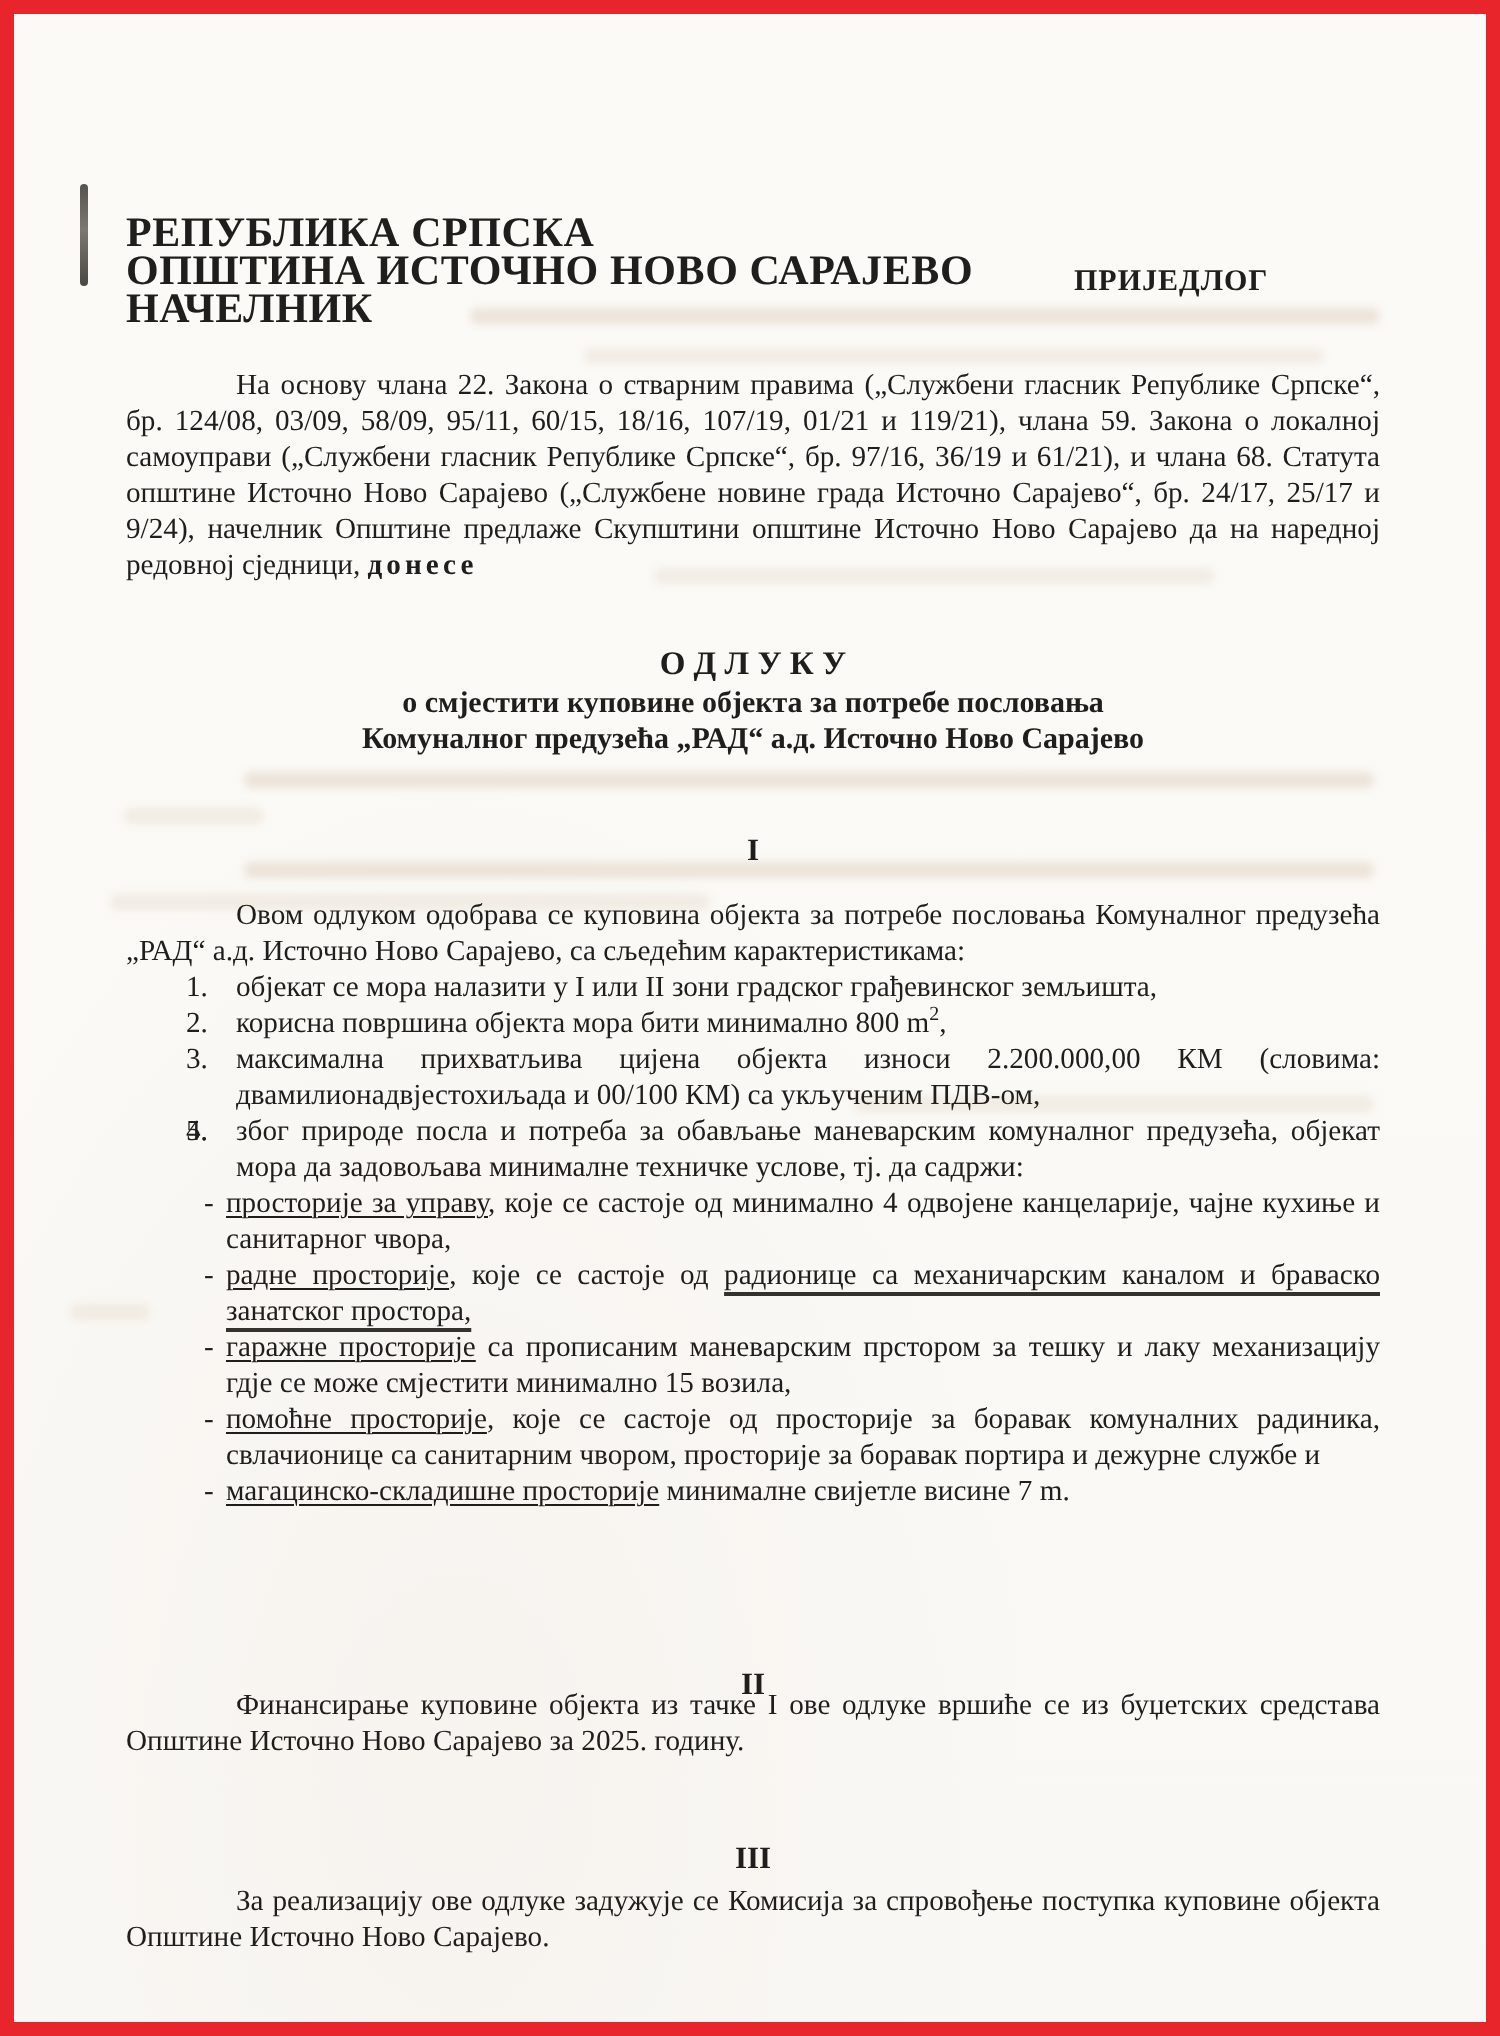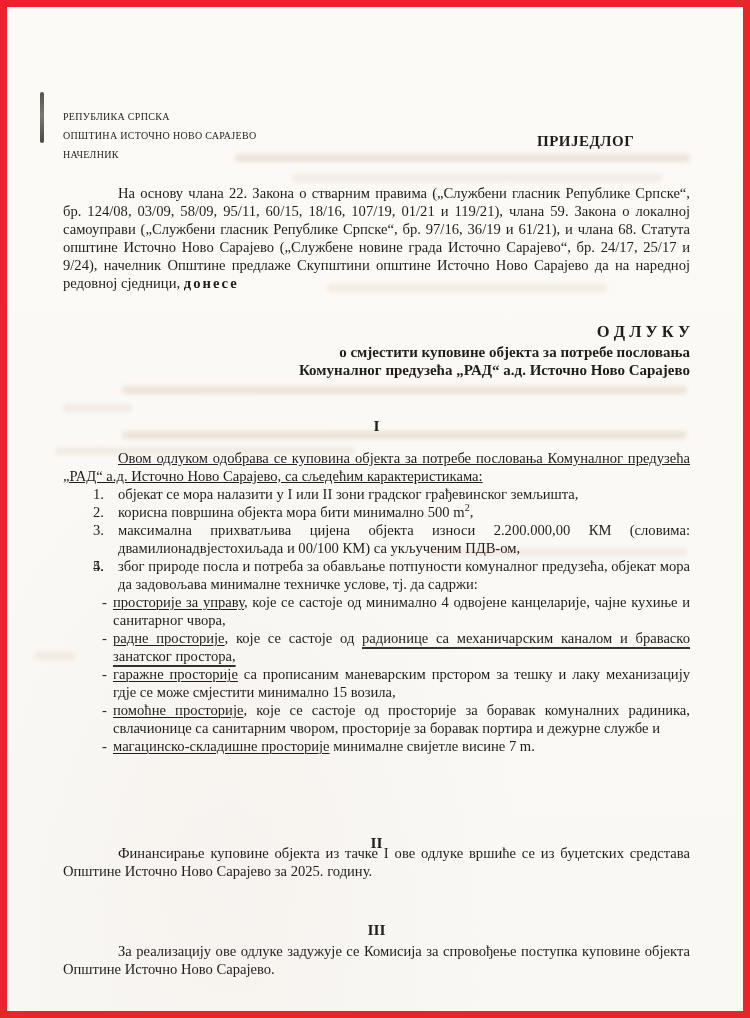--- a/index.html
+++ b/index.html
@@ -17,53 +17,53 @@
     background:
       radial-gradient(ellipse at 30% 85%, rgba(210,160,160,0.06), transparent 40%),
       linear-gradient(180deg, #fbfaf7 0%, #faf9f5 60%, #f9f8f4 100%);
     color: #1f1e1c;
   }
   .abs { position: absolute; }
 
   
   .header-block {
     left: 56px; top: 100px; width: 480px;
-    font-weight: normal; font-size: 10px; line-height: 19px;
+    font-weight: bold; font-size: 21px; line-height: 19px;
     letter-spacing: 0.3px;
   }
   .proposal {
     left: 530px; top: 102px;
     font-weight: bold; font-size: 15px; letter-spacing: 0.5px; margin-top: 24px;
   }
 
   
   .para {
     left: 56px; width: 627px;
     font-size: 14.6px; line-height: 18px;
     text-align: justify;
   }
   .indent { text-indent: 55px; }
   .preamble { top: 177px; }
   .bold-sp { font-weight: bold; letter-spacing: 2px; }
 
   
-  .title-block { left: 56px; top: 314px; width: 627px; text-align: right; }
+  .title-block { left: 56px; top: 314px; width: 627px; text-align: center; }
   .title-main { font-weight: bold; font-size: 16.5px; line-height: 22px; }
   .title-sub  { font-weight: bold; font-size: 15px;  line-height: 18px; }
 
   .sec-marker {
     left: 56px; width: 627px; text-align: center;
     font-weight: bold; font-size: 15.5px; line-height: 18px;
   }
   .sec1-marker { top: 410px; }
   .sec2-marker { top: 812px; margin-top: 15px; }
   .sec3-marker { top: 914px; }
 
   .sec1-body { left: 56px; top: 442px; width: 627px; font-size: 14.6px; line-height: 18px; }
-  .sec1-body .intro { text-align: justify; text-indent: 55px; text-decoration: underline; }
+  .sec1-body .intro { text-align: justify; text-indent: 55px; }
 
   .num-item {
     position: relative; padding-left: 55px;
     text-align: justify;
   }
   .num-label { position: absolute; left: 30px; top: 0; }
 
   .dash-item {
     position: relative; padding-left: 50px;
     text-align: justify;
@@ -128,35 +128,35 @@
   <div class="abs sec1-body">
     <div class="intro">Овом одлуком одобрава се куповина објекта за потребе пословања Комуналног предузећа „РАД“ а.д. Источно Ново Сарајево, са сљедећим карактеристикама:</div>
 
     <div class="num-item">
       <span class="num-label">1.</span>
       <span>објекат се мора налазити у I или II зони градског грађевинског земљишта,</span>
     </div>
 
     <div class="num-item">
       <span class="num-label">2.</span>
-      <span>корисна површина објекта мора бити минимално 500 m</span><sup class="sq">2</sup><span>,</span>
+      <span>корисна површина објекта мора бити минимално 800 m</span><sup class="sq">2</sup><span>,</span>
     </div>
 
     <div class="num-item">
       <span class="num-label">3.</span>
       <span>максимална прихватљива цијена објекта износи 2.200.000,00 КМ (словима: двамилионадвјестохиљада и 00/100 КМ) са укљученим ПДВ-ом,</span>
     </div>
 
     <div class="num-item">
       <span class="num-label">4.</span>
     </div>
 
     <div class="num-item">
       <span class="num-label">5.</span>
-      <span>због природе посла и потреба за обављање потпуности комуналног предузећа, објекат мора да задовољава минималне техничке услове, тј. да садржи:</span>
+      <span>због природе посла и потреба за обављање маневарским комуналног предузећа, објекат мора да задовољава минималне техничке услове, тј. да садржи:</span>
     </div>
 
     <div class="dash-item">
       <span class="dash-mark">-</span>
       <span class="u">просторије за управу</span><span>, које се састоје од  минимално 4 одвојене канцеларије, чајне кухиње и санитарног чвора,</span>
     </div>
 
     <div class="dash-item">
       <span class="dash-mark">-</span>
       <span class="u">радне просторије</span><span>, које се састоје од </span><span class="pen">радионице са механичарским каналом и браваско занатског простора,</span>

